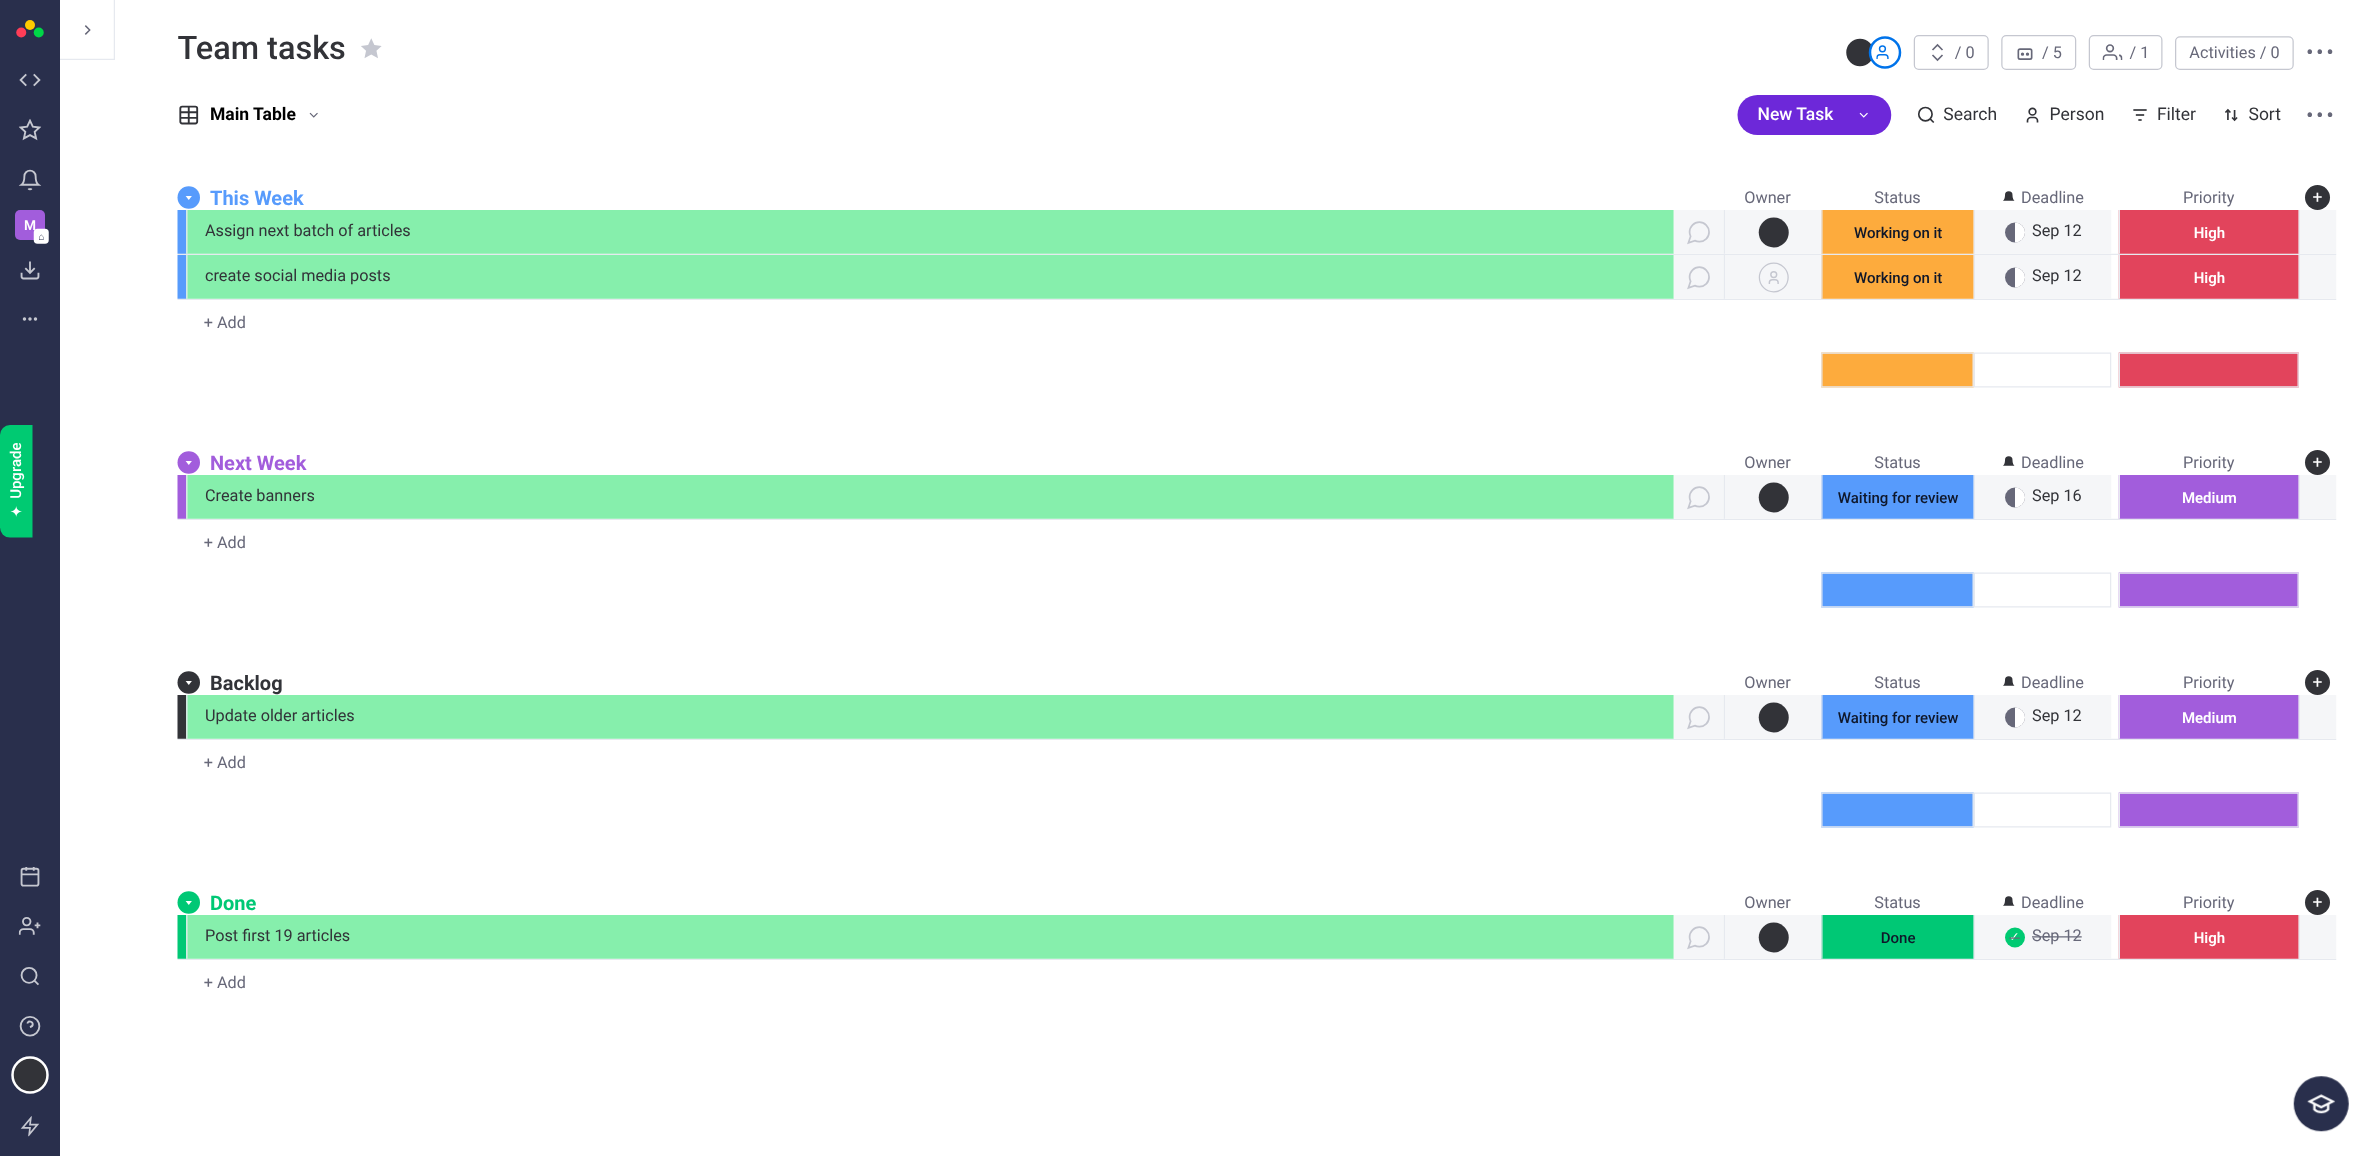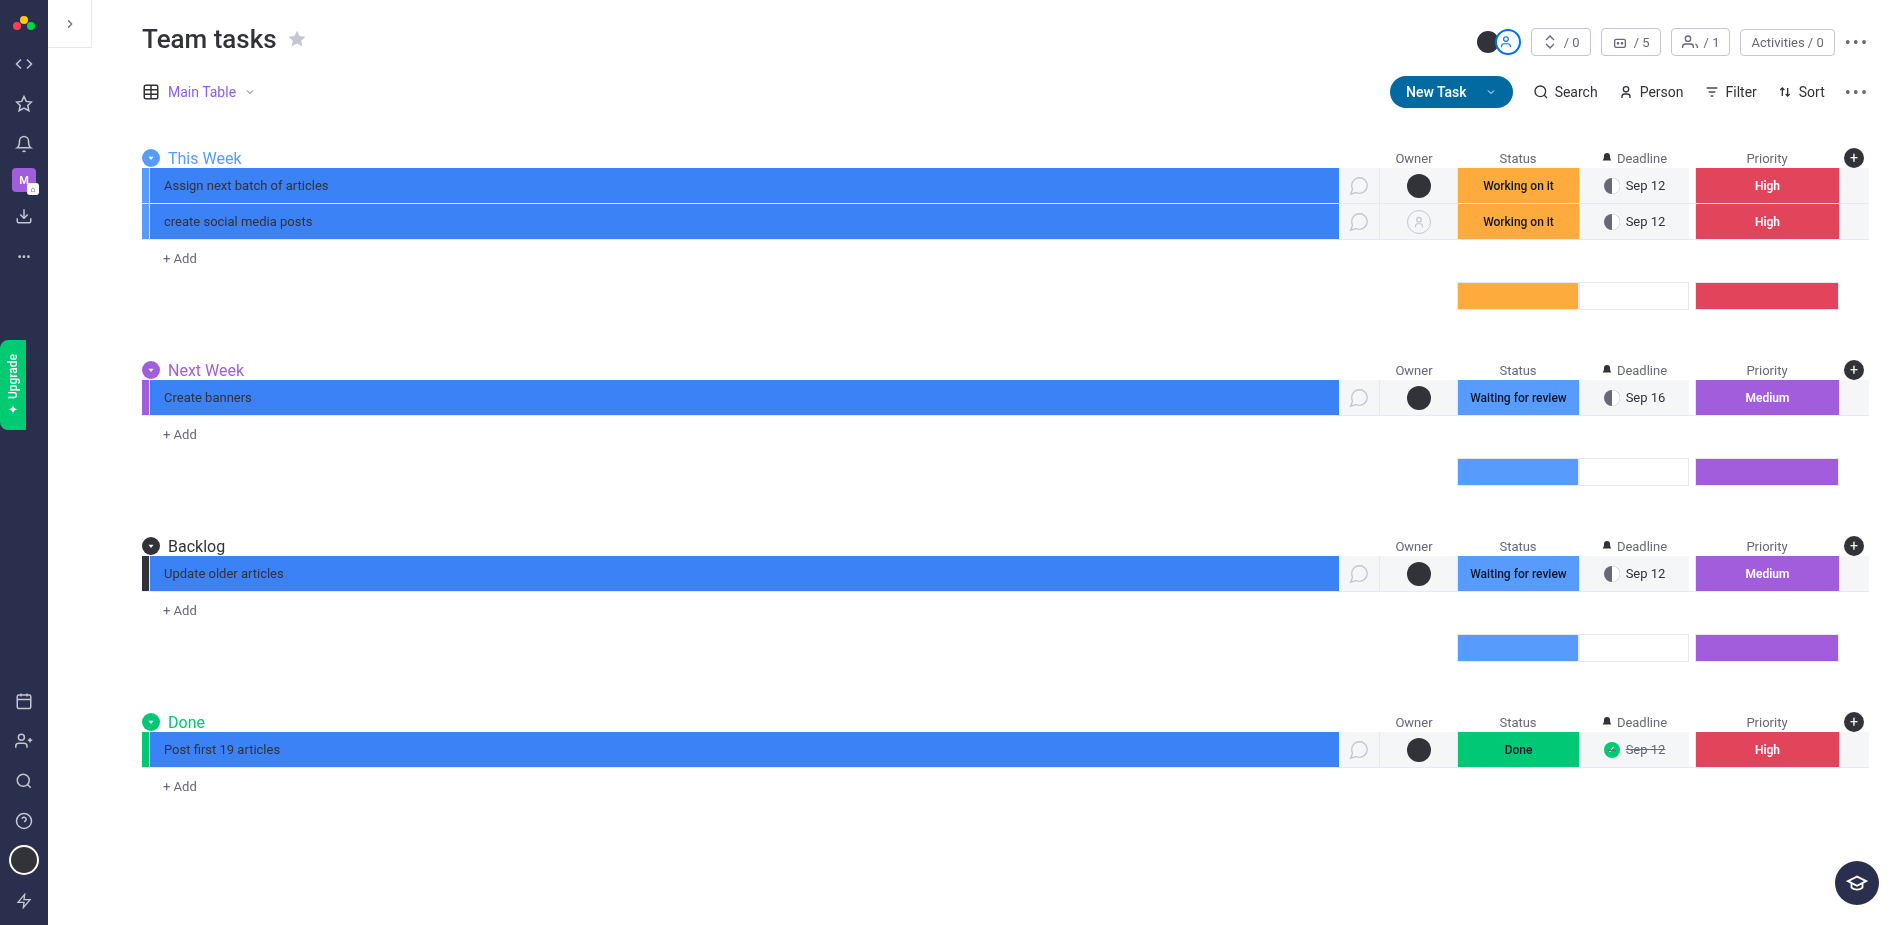--- a/index.html
+++ b/index.html
@@ -26,45 +26,45 @@
 .star-icon { color:#c5c7d0; cursor:pointer; }
 .header-right { position:absolute; right:30px; top:28px; display:flex; align-items:center; gap:10px; }
 .header-pill { border:1px solid #c5c7d0; border-radius:4px; padding:5px 10px; font-size:13px; color:#676879; display:flex; align-items:center; gap:6px; cursor:pointer; }
 .avatar-stack { display:flex; align-items:center; }
 .avatar-small { width:26px; height:26px; border-radius:50%; background:#323338; border:2px solid #fff; }
 .plus-circle-icon { width:26px; height:26px; border-radius:50%; border:2px solid #0073ea; color:#0073ea; display:flex; align-items:center; justify-content:center; margin-left:-6px; background:#fff; }
 .desc { color:#676879; font-size:13px; margin-top:6px; cursor:text; }
 
 
 .toolbar { display:flex; align-items:center; margin-top:22px; padding-bottom:10px; }
-.view-chip { display:flex; align-items:center; gap:8px; font-size:14px; color:#8b5cf6; cursor:pointer; }
+.view-chip { display:flex; align-items:center; gap:8px; font-size:14px; color:#000000; cursor:pointer;font-weight:bold; }
 .toolbar-right { margin-left:auto; display:flex; align-items:center; gap:20px; }
-.new-task-btn { background:#0369a1; color:#fff; border:none; border-radius:30px; padding:8px 16px; font-size:14px; font-weight:500; display:flex; align-items:center; gap:14px; cursor:pointer; }
+.new-task-btn { background:#6d28d9; color:#fff; border:none; border-radius:30px; padding:8px 16px; font-size:14px; font-weight:500; display:flex; align-items:center; gap:14px; cursor:pointer; }
 .new-task-btn .chev { margin-left:4px; }
 .toolbar-item { display:flex; align-items:center; gap:6px; color:#323338; font-size:14px; cursor:pointer; }
 .dots { color:#676879; cursor:pointer; font-size:18px; letter-spacing:2px; }
 
 
 .groups { margin-top:30px; }
 .group { margin-bottom:50px; }
 .group-header { display:flex; align-items:center; }
 .group-toggle { width:18px; height:18px; border-radius:50%; display:flex; align-items:center; justify-content:center; margin-right:8px; cursor:pointer; }
-.group-title { font-size:16px; font-weight:400; cursor:pointer; }
+.group-title { font-size:16px; font-weight:700; cursor:pointer; }
 .col-headers { margin-left:auto; display:flex; align-items:center; }
 .col-header { text-align:center; color:#676879; font-size:13px; display:flex; align-items:center; justify-content:center; gap:4px; }
 .col-owner { width:78px; }
 .col-status { width:122px; margin-left:4px; }
 .col-deadline { width:110px; }
 .col-priority { width:144px; margin-left:6px; }
 .col-add { width:30px; }
 .add-col-btn { width:20px; height:20px; border-radius:50%; background:#323338; color:#fff; display:flex; align-items:center; justify-content:center; cursor:pointer; font-size:14px; }
 
 .row { display:flex; align-items:stretch; height:36px; border-bottom:1px solid #e6e9ef; }
 .row .color-bar { width:7px; }
-.row .task-name { flex:1; display:flex; align-items:center; padding-left:14px; font-size:13px; color:#323338; background:#3b82f6; border-left:1px solid #e6e9ef; }
+.row .task-name { flex:1; display:flex; align-items:center; padding-left:14px; font-size:13px; color:#323338; background:#86efac; border-left:1px solid #e6e9ef; }
 .row .chat-icon { width:40px; display:flex; align-items:center; justify-content:center; background:#f5f6f8; color:#c5c7d0; }
 .row .cell { display:flex; align-items:center; justify-content:center; border-left:1px solid #e6e9ef; background:#f5f6f8; }
 .row .cell-owner { width:78px; }
 .row .cell-status { width:122px; color:#0f172a; font-size:12px; font-weight:500; margin-left:0; }
 .row .cell-deadline { width:110px; font-size:13px; color:#323338; gap:6px; }
 .row .cell-deadline.done { text-decoration:line-through; color:#676879; }
 .row .cell-priority { width:144px; color:#fff; font-size:12px; font-weight:600; margin-left:6px; }
 .row .cell-end { width:30px; background:#f5f6f8; border-left:1px solid #e6e9ef; }
 .owner-avatar { width:24px; height:24px; border-radius:50%; background:#323338; }
 .owner-empty { width:24px; height:24px; border-radius:50%; border:1.5px solid #c5c7d0; display:flex; align-items:center; justify-content:center; color:#c5c7d0; }

